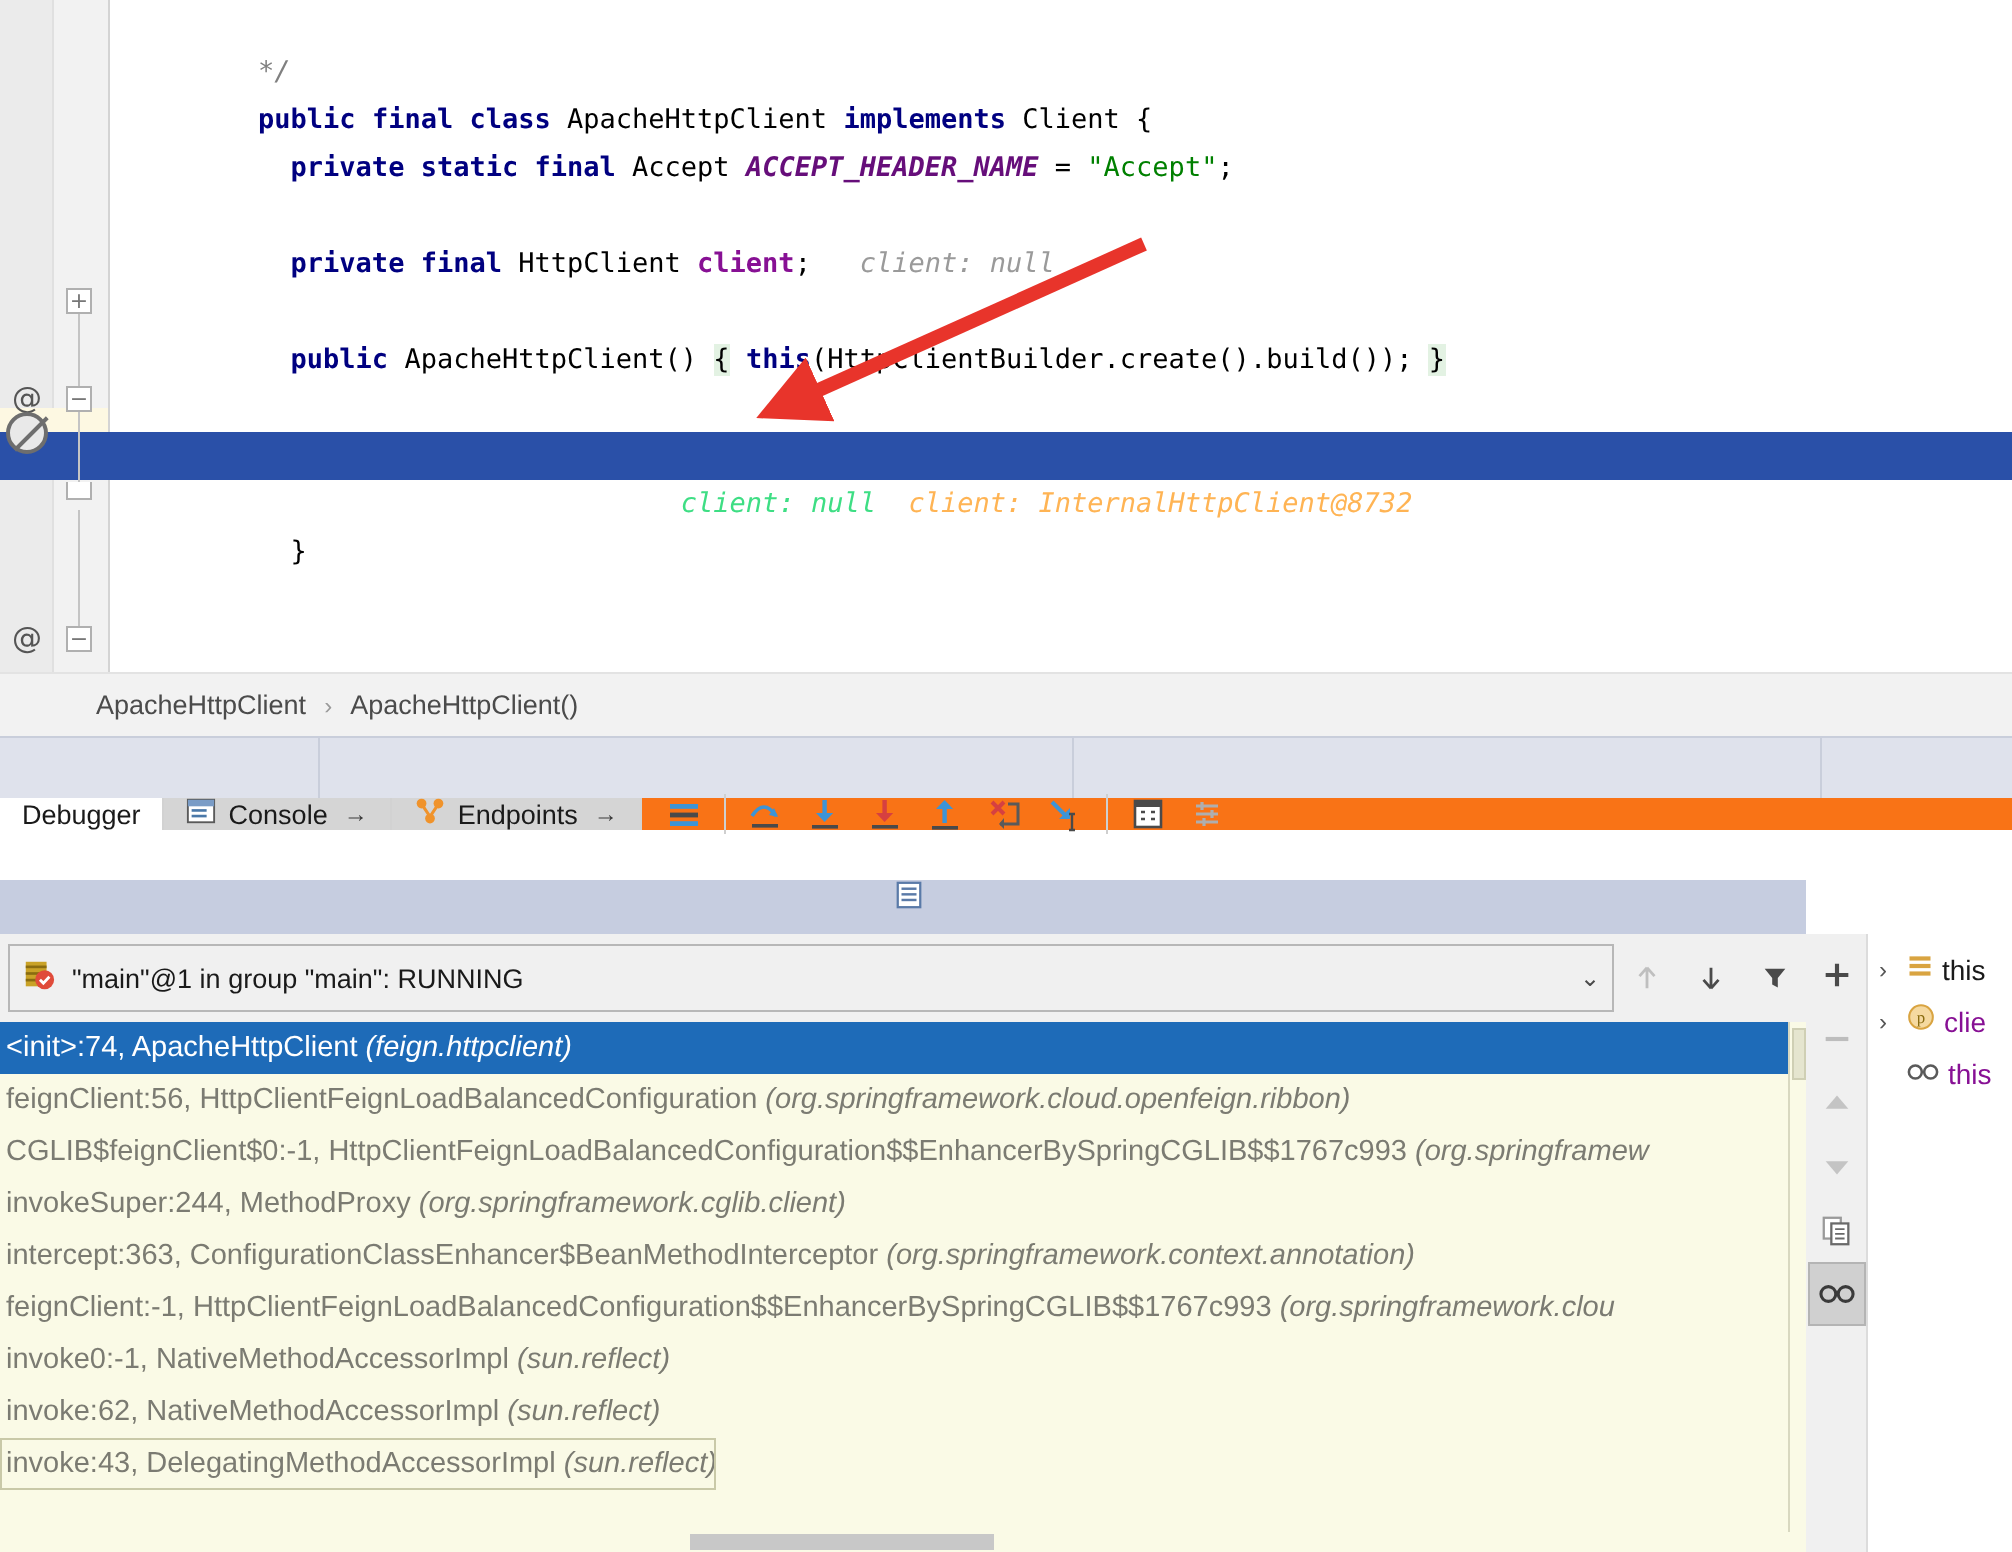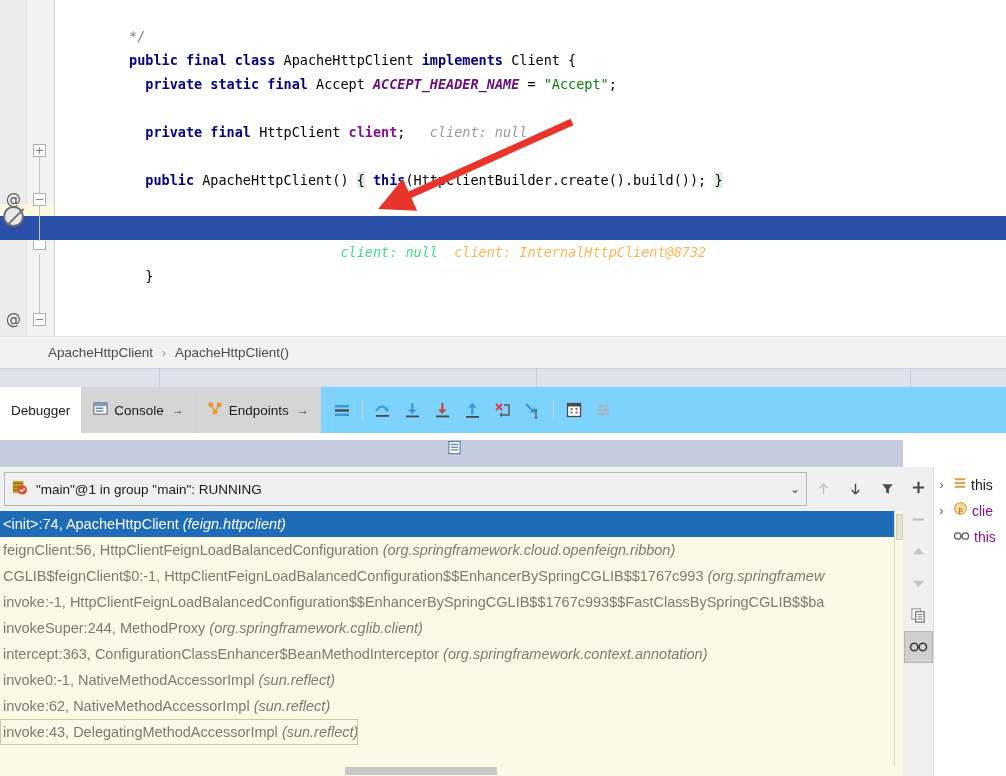--- a/index.html
+++ b/index.html
@@ -103,22 +103,22 @@
   
   .stripe {
     position: absolute; left: 0; top: 368px; width: 1006px; height: 33px;
     background: #dfe2ec; border-top: 1px solid #c9cedb;
     display: flex;
   }
   .stripe .cell { height: 100%; border-right: 1px solid #c9cedb; }
 
   
   .twtabs {
-    position: absolute; left: 0; top: 387px; width: 1006px; height: 46px;
-    background: #7dd3fc; display: flex; align-items: stretch;
+    position: absolute; left: 0; top: 399px; width: 1006px; height: 16px;
+    background: #f97316; display: flex; align-items: stretch;
   }
   .tw-tab {
     display: flex; align-items: center; gap: 6px;
     padding: 0 11px; font-size: 13.5px; color: #1a1a1a;
     border-right: 1px solid #d2d2d2;
   }
   .tw-tab.active { background: #ffffff; }
   .tw-tab.inactive { background: #d5d5d5; }
   .tw-arrow { color: #3c3c3c; font-size: 12px; margin-left: 2px; }
 
@@ -467,30 +467,30 @@
       </div>
       <div class="frame-row">
         <span>feignClient:56, HttpClientFeignLoadBalancedConfiguration</span>
         <span class="pkg">(org.springframework.cloud.openfeign.ribbon)</span>
       </div>
       <div class="frame-row">
         <span>CGLIB$feignClient$0:-1, HttpClientFeignLoadBalancedConfiguration$$EnhancerBySpringCGLIB$$1767c993</span>
         <span class="pkg">(org.springframew</span>
       </div>
       <div class="frame-row">
-        <span>invoke:-1, HttpClientFeignLoadBalancedConfiguration$$EnhancerBySpringCGLIB$$1767c993$$FastClassBySpringCGLIB$$ba</span>
-        <span class="pkg"></span>
-      </div>
-      <div class="frame-row">
         <span>invokeSuper:244, MethodProxy</span>
         <span class="pkg">(org.springframework.cglib.client)</span>
       </div>
       <div class="frame-row">
         <span>intercept:363, ConfigurationClassEnhancer$BeanMethodInterceptor</span>
         <span class="pkg">(org.springframework.context.annotation)</span>
+      </div>
+      <div class="frame-row">
+        <span>feignClient:-1, HttpClientFeignLoadBalancedConfiguration$$EnhancerBySpringCGLIB$$1767c993</span>
+        <span class="pkg">(org.springframework.clou</span>
       </div>
       <div class="frame-row">
         <span>invoke0:-1, NativeMethodAccessorImpl</span>
         <span class="pkg">(sun.reflect)</span>
       </div>
       <div class="frame-row">
         <span>invoke:62, NativeMethodAccessorImpl</span>
         <span class="pkg">(sun.reflect)</span>
       </div>
       <div class="frame-row focused">

